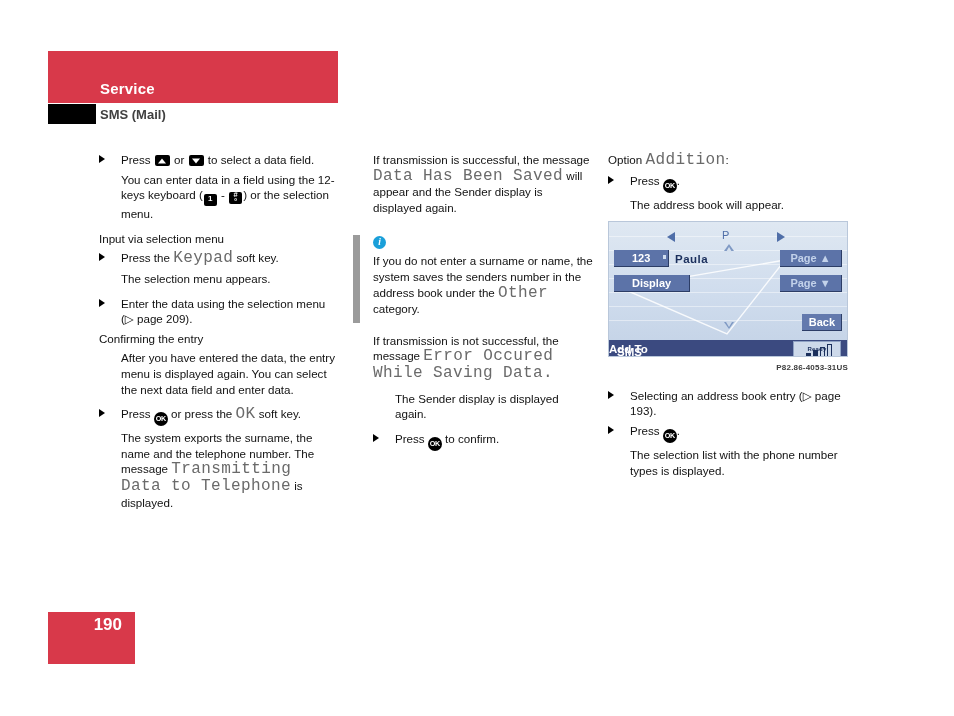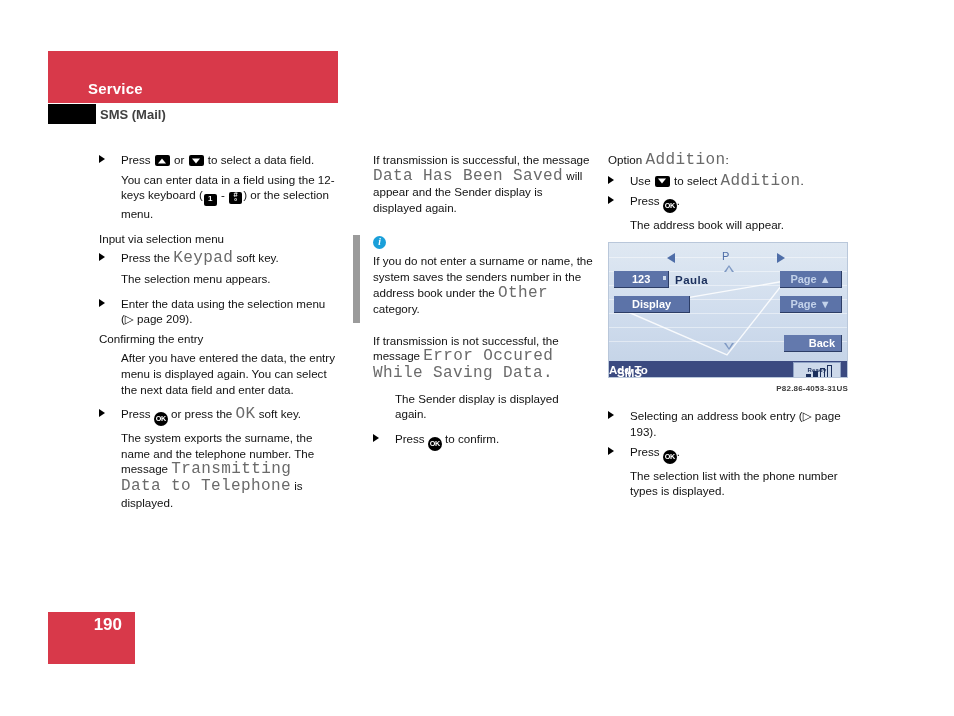--- a/index.html
+++ b/index.html
@@ -20,21 +20,21 @@
   #header-red-bar {
     position: absolute;
     left: 48px;
     top: 51px;
     width: 290px;
     height: 52px;
     background: #d8394a;
   }
   #header-section-title {
     position: absolute;
-    left: 88px;
+    left: 100px;
     top: 80px;
     font-size: 15px;
     font-weight: bold;
     color: #ffffff;
     letter-spacing: .2px;
   }
   #header-black-block {
     position: absolute;
     left: 48px;
     top: 104px;
@@ -291,21 +291,21 @@
     font-size: 11px;
     font-weight: bold;
     box-sizing: border-box;
     line-height: 16px;
     height: 17px;
     border-bottom: 1px solid #2c3d66;
     border-right: 1px solid #2c3d66;
   }
   .disp-btn.left-btn  { left: 5px;  padding: 0 18px; text-align: left; }
   .disp-btn.right-btn { right: 5px; padding: 0 6px; text-align: center; color:#c3d2ea; }
-  .disp-btn.back-btn  { right: 5px; padding: 0 6px; text-align: right; color:#ffffff; background:#6379ad; width:58px;}
+  .disp-btn.back-btn  { right: 5px; padding: 0 6px; text-align: right; color:#ffffff; background:#6379ad; width:40px;}
   #disp-entry-name {
     position: absolute;
     left: 66px;
     top: 30px;
     font-size: 11.5px;
     font-weight: bold;
     color: #1b2f5c;
     letter-spacing: .5px;
   }
   #disp-phone-icon {
@@ -492,26 +492,20 @@
   </div>
 
 </div>
 
 <div class="column" id="column-right">
 
   <div class="blk tight">
     <span>Option </span><span class="mono">Addition</span><span>:</span>
   </div>
 
-  <div class="blk tight">
-    <div class="bullet-row">
-      <span class="bullet-tri"></span>
-      <span>Use </span><span class="key key-arrow down"><span class="tri"></span></span><span> to select </span><span class="mono">Addition</span><span>.</span>
-    </div>
-  </div>
 
   <div class="blk tight">
     <div class="bullet-row">
       <span class="bullet-tri"></span>
       <span>Press </span><span class="okbtn">OK</span><span>.</span>
     </div>
   </div>
 
   <div class="blk">
     <div class="indent">The address book will appear.</div>

